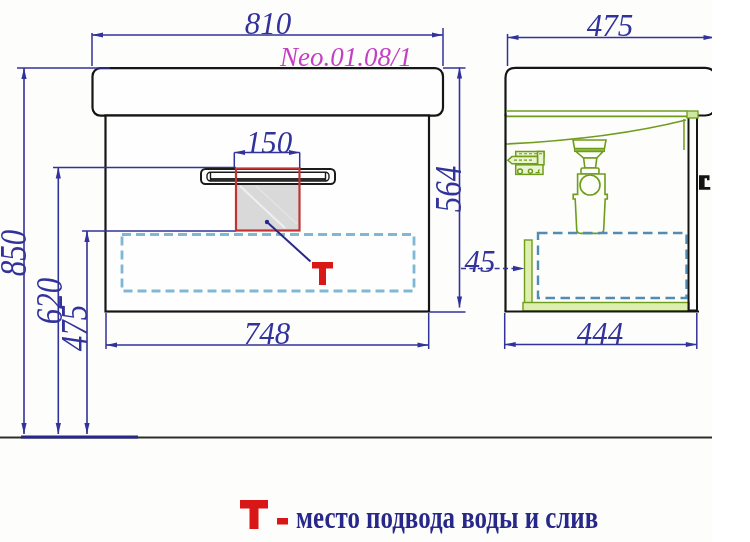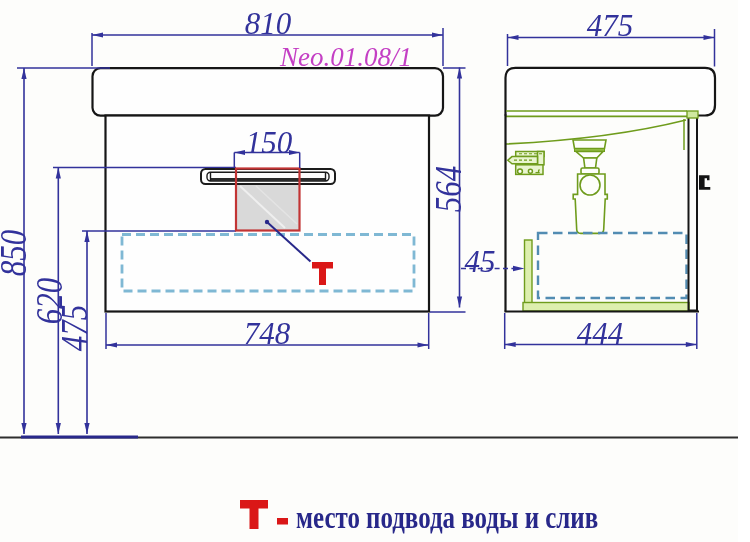--- a/index.html
+++ b/index.html
@@ -1,16 +1,16 @@
 <!DOCTYPE html>
 <html><head>
 <meta charset="utf-8">
 <style>
 html,body{margin:0;padding:0;background:#ffffff;}
-#page{position:relative;width:712px;height:542px;background:#fdfdfb;overflow:hidden;padding-left:26px;}
+#page{position:relative;width:712px;height:542px;background:#fdfdfb;overflow:hidden;}
 svg{position:absolute;left:0;top:0;}
 .dim{font-family:"Liberation Serif",serif;font-style:italic;font-size:31px;fill:#32329b;}
 </style>
 </head>
 <body>
 <div id="page">
 <svg width="750" height="542" viewBox="0 0 750 542">
 <defs></defs>
 
 <g stroke="#32329b" stroke-width="1.6" fill="#32329b">

